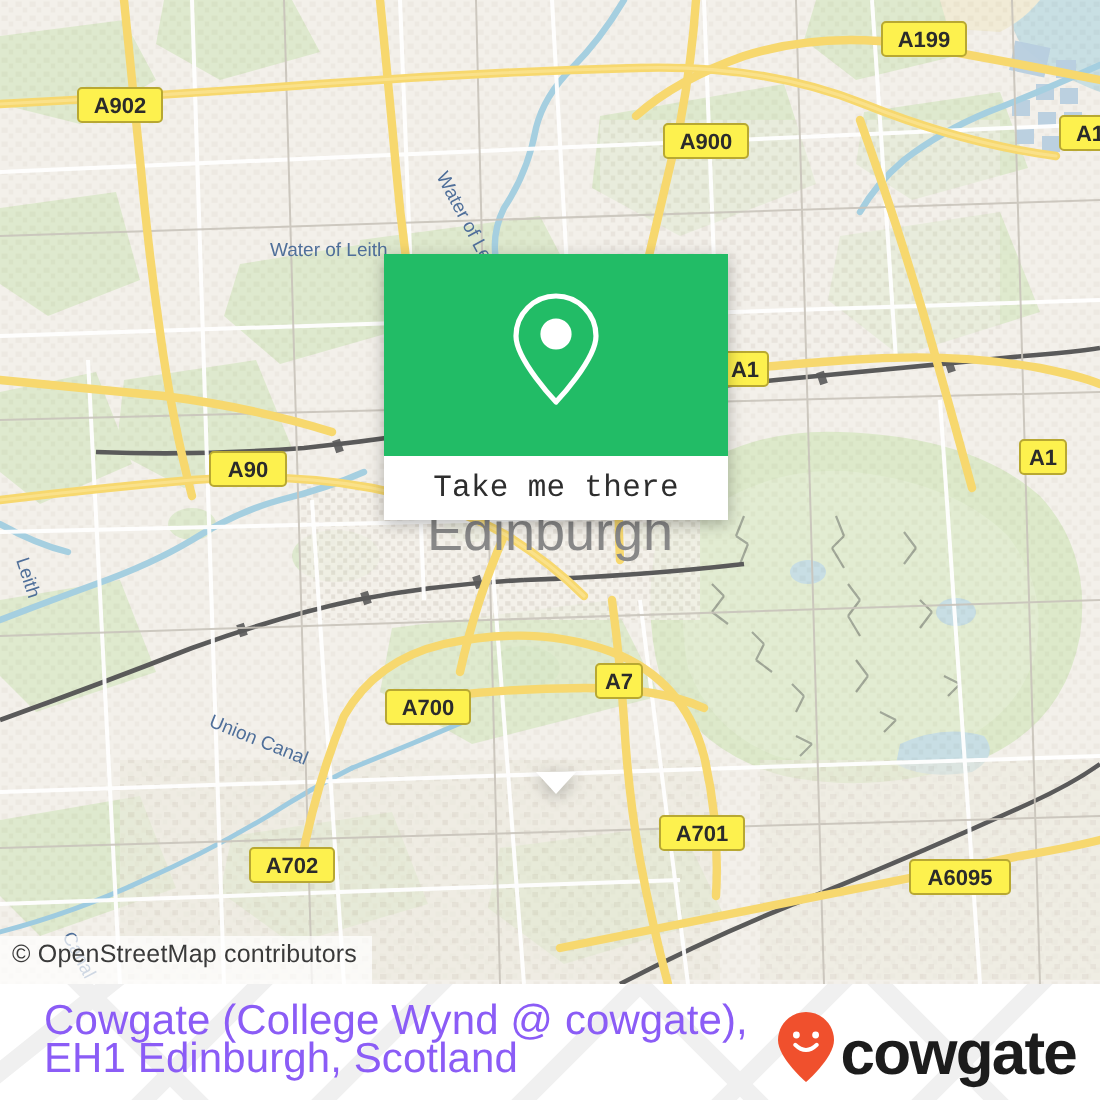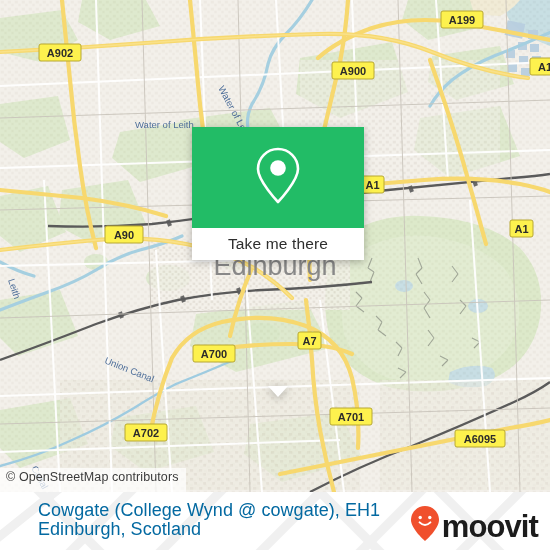--- a/index.html
+++ b/index.html
@@ -58,20 +58,21 @@
   #popup-action {
     height: 32px;
     background: #ffffff;
     display: flex;
     align-items: center;
     justify-content: center;
     font-size: 15.5px;
     color: #2e2e2e;
     letter-spacing: 0.15px;
     cursor: pointer;
+    font-family: Liberation Mono, monospace;
   }
   #popup-tail {
     position: absolute;
     left: 50%;
     top: 259px;
     margin-left: -10px;
     width: 0; height: 0;
     border-left: 10px solid transparent;
     border-right: 10px solid transparent;
     border-top: 11px solid #ffffff;
@@ -86,25 +87,25 @@
     z-index: 60;
     overflow: hidden;
   }
   #footer-watermark {
     position: absolute;
     left: 0; top: -10px;
     opacity: 1;
   }
   #footer-caption {
     position: absolute;
-    left: 38px; top: 9px;
+    left: 22px; top: 9px;
     width: 380px;
-    font-size: 18px;
+    font-size: 21px;
     line-height: 19px;
-    color: #0369a1;
+    color: #8b5cf6;
     letter-spacing: 0.05px;
   }
   #moovit-logo {
     position: absolute;
     right: 12px; top: 13px;
     display: flex;
     align-items: center;
     gap: 2px;
   }
   #moovit-word {
@@ -419,17 +420,17 @@
 
     <div id="moovit-logo">
       <span>
         <svg width="30" height="38" viewBox="0 0 30 38" xmlns="http://www.w3.org/2000/svg">
           <path d="M15 1 C7.3 1 1 7.3 1 15 C1 24 15 36 15 36 C15 36 29 24 29 15 C29 7.3 22.7 1 15 1 Z" fill="#f0502d"></path>
           <circle cx="10.2" cy="12.5" r="1.7" fill="#ffffff"></circle>
           <circle cx="19.8" cy="12.5" r="1.7" fill="#ffffff"></circle>
           <path d="M9.6 17.4 Q15 22.6 20.4 17.4" fill="none" stroke="#ffffff" stroke-width="2" stroke-linecap="round"></path>
         </svg>
       </span>
-      <span id="moovit-word">moovit</span>
+      <span id="moovit-word">cowgate</span>
     </div>
   </div>
 
 </div>
 
 </body></html>

